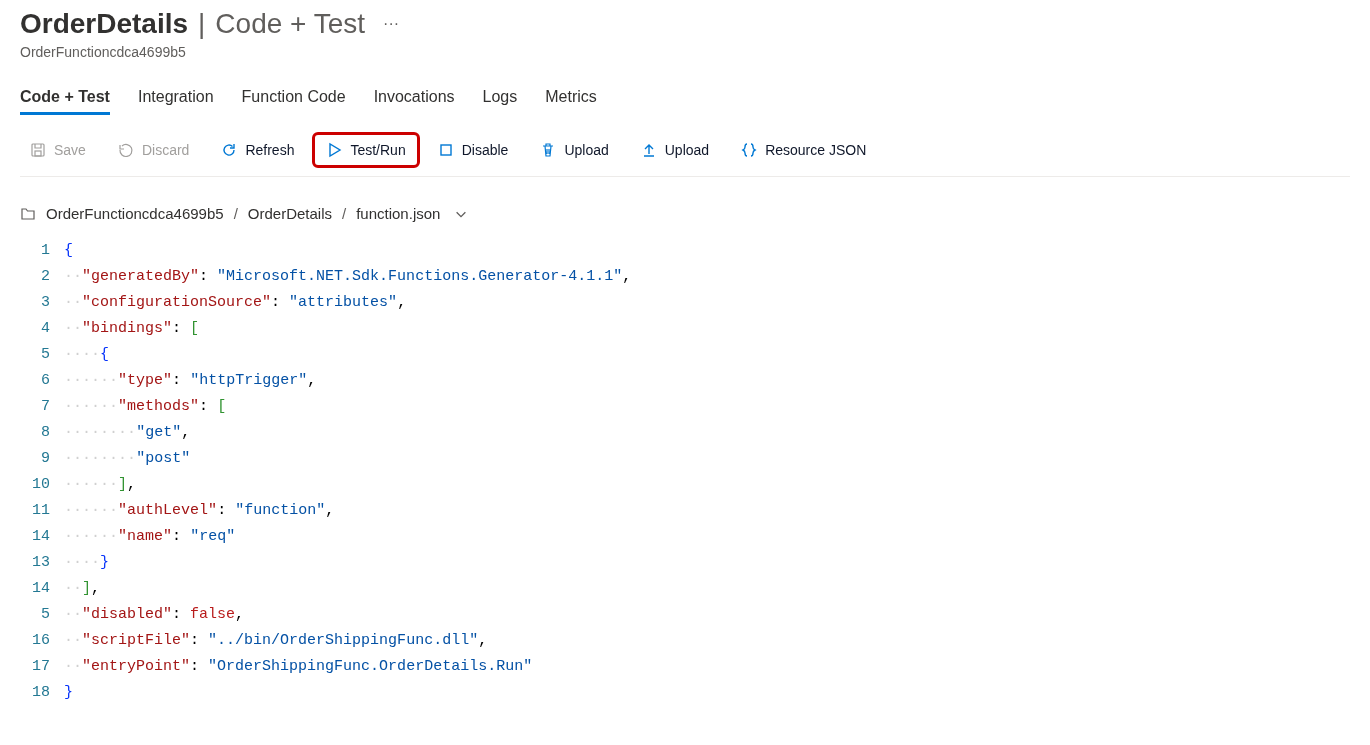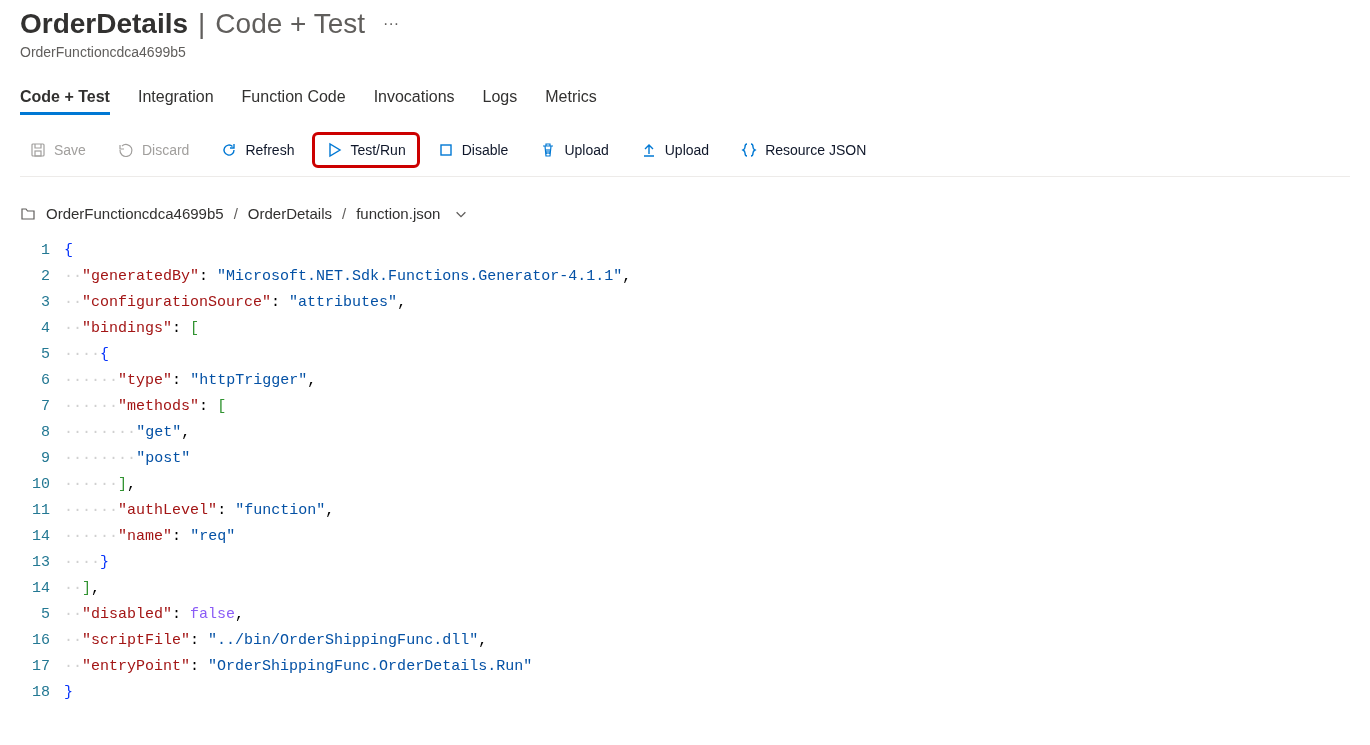--- a/index.html
+++ b/index.html
@@ -31,21 +31,21 @@
     .editor { display: flex; font-family: "Consolas", "Courier New", monospace; font-size: 15px; line-height: 26px; }
     .gutter { text-align: right; color: #237893; padding-right: 14px; user-select: none; min-width: 44px;}
     .code { white-space: pre; position: relative; }
     .code-line { position: relative; }
     .guide { color: #d0d0d0; }
     .tok-brace { color: #0431fa; }
     .tok-bracket { color: #319331; }
     .tok-key { color: #a31515; }
     .tok-string { color: #0451a5; }
     .tok-punc { color: #000; }
-    .tok-bool { color: #8b5cf6; }
+    .tok-bool { color: #b91c1c; }
     .tok-curly2 { color: #0431fa; }
   </style>
 </head>
 <body>
 
 <div class="header">
   <span class="title-main">OrderDetails</span>
   <span class="title-sep">|</span>
   <span class="title-sub">Code + Test</span>
   <span class="more-dots">···</span>

